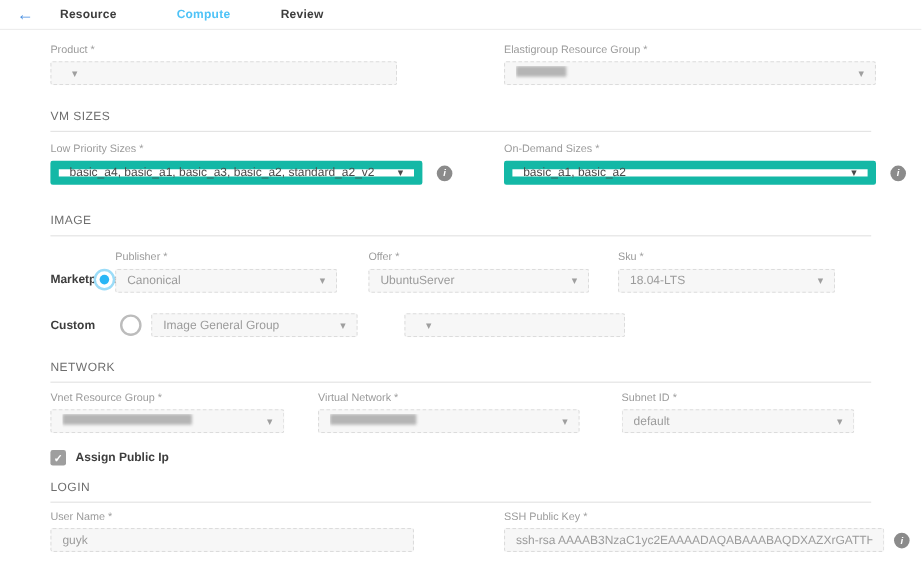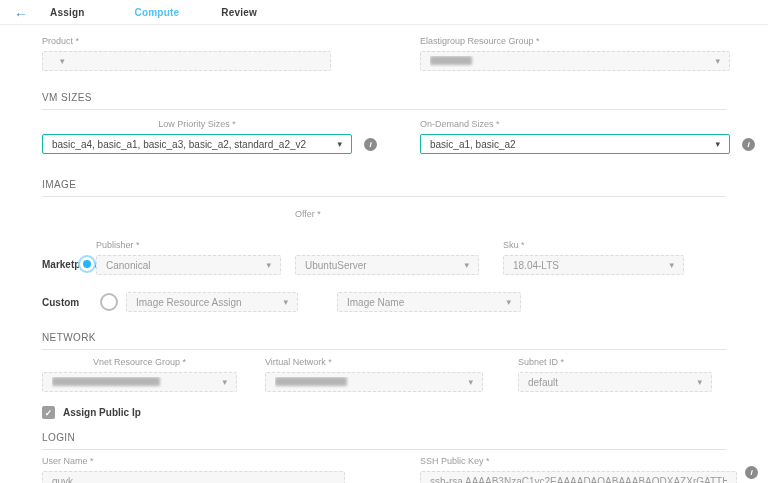--- a/index.html
+++ b/index.html
@@ -19,21 +19,21 @@
 
   .content { padding:0 42px; }
   .row { display:flex; }
   .label { display:block; font-size:9px; color:#9b9b9b; margin-bottom:4px; line-height:11px; white-space:nowrap; }
   .box {
     height:20px; display:flex; align-items:center; padding:0 9px;
     font-size:10px; border-radius:2px; width:100%;
   }
   .box .val { flex:1; white-space:nowrap; overflow:hidden; }
   .box.disabled { border:1px dashed #dcdcdc; background:#f7f7f7; color:#9b9b9b; }
-  .box.enabled  { border:1px solid #14b8a6; background:#fff; color:#4a4a4a; }
+  .box.enabled  { border:7px solid #14b8a6; background:#fff; color:#4a4a4a; }
   .caret { font-size:9px; color:#6f6f6f; margin-left:8px; flex:none; line-height:1; }
   .disabled .caret { color:#9f9f9f; }
   .info {
     width:13px; height:13px; border-radius:50%; background:#8b8b8b; color:#fff;
     font-size:8px; font-weight:bold; font-style:italic; flex:none;
     display:flex; align-items:center; justify-content:center; cursor:pointer;
   }
   .sec-title { font-size:10px; color:#6e6e6e; letter-spacing:.4px; line-height:12px; }
   .divider { border-bottom:1px solid #e4e4e4; margin-top:5px; }
   .redacted { display:inline-block; height:9px; background:#b5b5b5; border-radius:1px; filter:blur(1.5px); }
@@ -66,21 +66,21 @@
 
   .col { display:flex; flex-direction:column; }
   .fgroup { display:flex; align-items:flex-end; }
   .fgroup .info { margin-left:12px; margin-bottom:3px; }
 </style>
 </head>
 <body>
 
 <div class="topbar">
   <span class="back">←</span>
-  <span class="tab t1">Assign</span>
+  <span class="tab t1">Resource</span>
   <span class="tab t2 active">Compute</span>
   <span class="tab t3">Review</span>
 </div>
 
 <div class="content">
 
   <div class="row row1">
     <div class="col" style="width:289px;">
       <span class="label">Product *</span>
       <div class="box disabled">
@@ -95,21 +95,21 @@
       </div>
     </div>
   </div>
 
   <div class="sec-vm">
     <div class="sec-title">VM SIZES</div>
     <div class="divider"></div>
   </div>
   <div class="row vm-row">
     <div class="fgroup">
-      <div class="col" style="width:310px;align-items:center;">
+      <div class="col" style="width:310px;">
         <span class="label">Low Priority Sizes *</span>
         <div class="box enabled">
           <span class="val">basic_a4, basic_a1, basic_a3, basic_a2, standard_a2_v2</span>
           <span class="caret" style="color:#4a4a4a;">▾</span>
         </div>
       </div>
       <span class="info">i</span>
     </div>
     <div class="fgroup" style="margin-left:auto; margin-right:-29px;">
       <div class="col" style="width:310px;">
@@ -133,56 +133,55 @@
     <span class="radio on" style="margin-bottom:2px;">
         <span class="dot"></span>
       </span>
     <div class="col" style="width:185px; margin-left:0;">
       <span class="label">Publisher *</span>
       <div class="box disabled">
         <span class="val">Canonical</span>
         <span class="caret">▾</span>
       </div>
     </div>
-    <div class="col" style="width:184px; margin-left:14px;gap:31px;">
+    <div class="col" style="width:184px; margin-left:26px;">
       <span class="label">Offer *</span>
       <div class="box disabled">
         <span class="val">UbuntuServer</span>
         <span class="caret">▾</span>
       </div>
     </div>
     <div class="col" style="width:181px; margin-left:24px;">
       <span class="label">Sku *</span>
       <div class="box disabled">
         <span class="val">18.04-LTS</span>
         <span class="caret">▾</span>
       </div>
     </div>
   </div>
 
   <div class="custom-row">
     <span class="bold-label" style="width:58px;">Custom</span>
     <span class="radio off"></span>
     <div class="box disabled" style="width:172px; margin-left:8px;">
-      <span class="val">Image Resource Assign</span>
+      <span class="val">Image General Group</span>
       <span class="caret">▾</span>
     </div>
     <div class="box disabled" style="width:184px; margin-left:39px;">
-      <span class="val">Image Name</span>
       <span class="caret">▾</span>
     </div>
   </div>
 
   <div class="sec-network">
     <div class="sec-title">NETWORK</div>
     <div class="divider"></div>
   </div>
 
   <div class="row net-row">
-    <div class="col" style="width:195px;align-items:center;">
+    <div class="col" style="width:195px;">
       <span class="label">Vnet Resource Group *</span>
       <div class="box disabled">
         <span class="val"><span class="redacted" style="width:108px;"></span></span>
         <span class="caret">▾</span>
       </div>
     </div>
     <div class="col" style="width:218px; margin-left:28px;">
       <span class="label">Virtual Network *</span>
       <div class="box disabled">
         <span class="val"><span class="redacted" style="width:72px;"></span></span>
@@ -208,21 +207,21 @@
     <div class="divider"></div>
   </div>
 
   <div class="row login-row">
     <div class="col" style="width:303px;">
       <span class="label">User Name *</span>
       <div class="box disabled">
         <span class="val">guyk</span>
       </div>
     </div>
-    <div class="fgroup" style="margin-left:auto; margin-right:-32px;align-items:center;">
+    <div class="fgroup" style="margin-left:auto; margin-right:-32px;">
       <div class="col" style="width:317px;">
         <span class="label">SSH Public Key *</span>
         <div class="box disabled">
           <span class="val">ssh-rsa AAAAB3NzaC1yc2EAAAADAQABAAABAQDXAZXrGATTHo60OYZT1c03jkf+knH8Kh6KDFCwk</span>
         </div>
       </div>
       <span class="info" style="margin-left:8px;">i</span>
     </div>
   </div>
 

